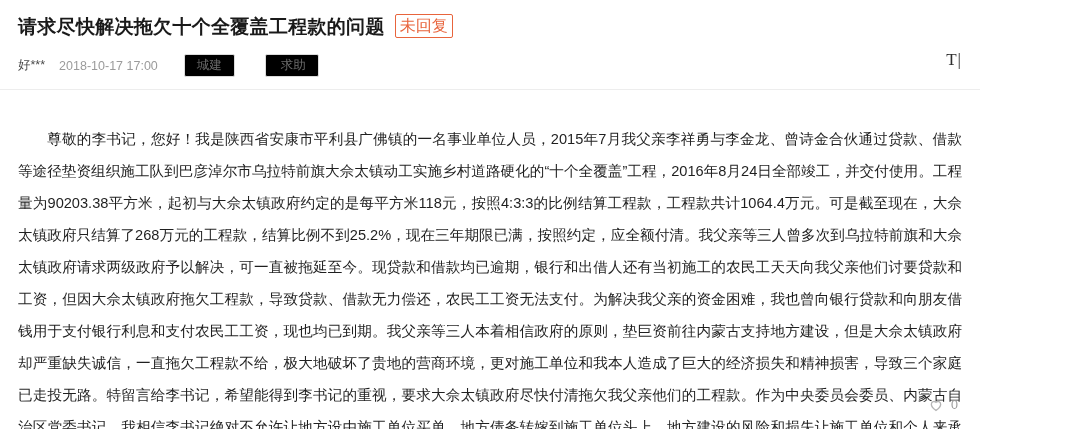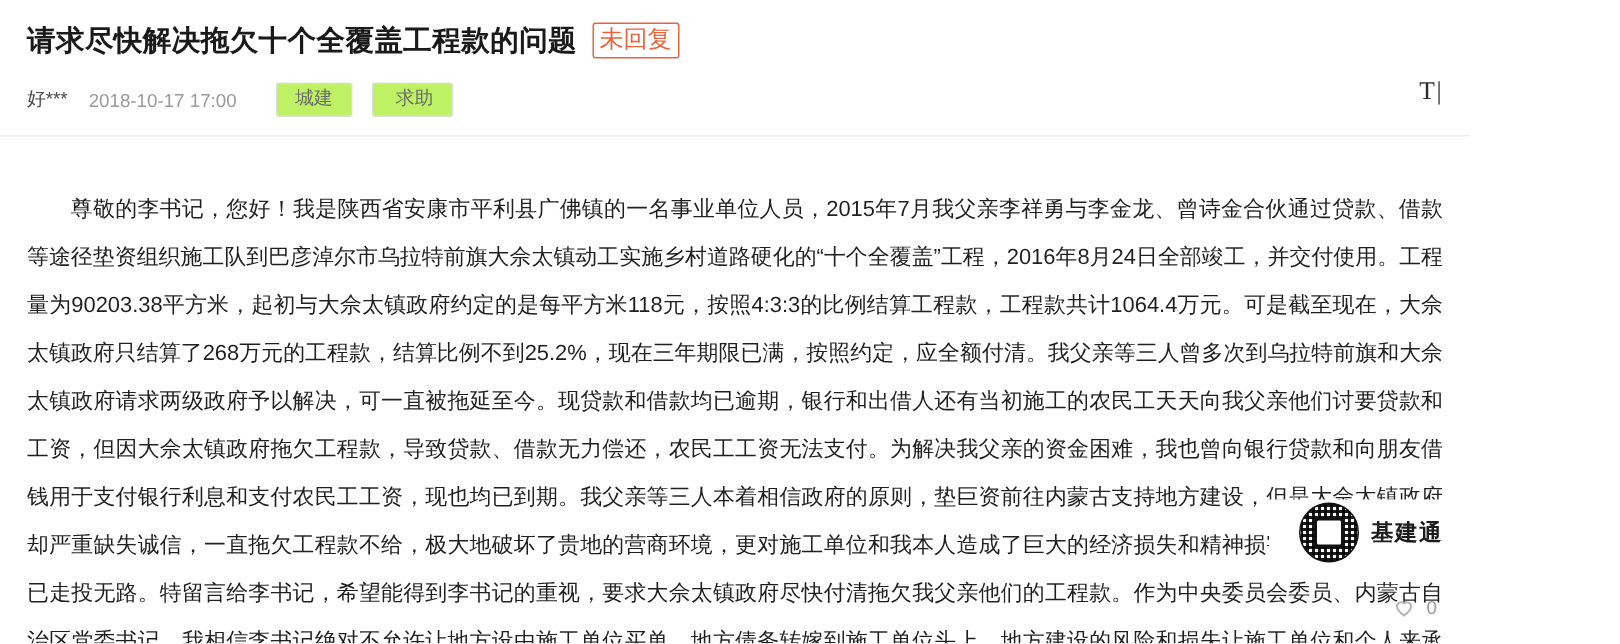--- a/index.html
+++ b/index.html
@@ -56,27 +56,26 @@
   .meta-date {
     font-size: 12.5px;
     color: #9b9b9b;
     margin-left: 14px;
   }
   .tag {
     margin-left: 26px;
     font-size: 12.5px;
     color: #6b6b6b;
     border: 1px solid #dcdcdc;
-    background: #bef264;
+    background: #000000;
     border-radius: 2px;
     padding: 3px 12px;
     line-height: 1.2;
-    font-family: Liberation Mono, monospace;
   }
-  .tag + .tag { margin-left: 13px; padding-left: 15px; }
+  .tag + .tag { margin-left: 30px; padding-left: 15px; }
   .brand-mark {
     position: absolute;
     right: 18px;
     top: 10px;
     font-size: 17px;
     color: #2e2e2e;
     font-family: "Liberation Serif", serif;
     letter-spacing: 1px;
   }
 
@@ -171,24 +170,20 @@
     <span class="meta-date">2018-10-17 17:00</span>
     <span class="tag">城建</span>
     <span class="tag">求助</span>
     <span class="brand-mark">T|</span>
   </div>
 
   <div class="body-wrap">
     <p class="body-text">尊敬的李书记，您好！我是陕西省安康市平利县广佛镇的一名事业单位人员，2015年7月我父亲李祥勇与李金龙、曾诗金合伙通过贷款、借款等途径垫资组织施工队到巴彦淖尔市乌拉特前旗大佘太镇动工实施乡村道路硬化的“十个全覆盖”工程，2016年8月24日全部竣工，并交付使用。工程量为90203.38平方米，起初与大佘太镇政府约定的是每平方米118元，按照4:3:3的比例结算工程款，工程款共计1064.4万元。可是截至现在，大佘太镇政府只结算了268万元的工程款，结算比例不到25.2%，现在三年期限已满，按照约定，应全额付清。我父亲等三人曾多次到乌拉特前旗和大佘太镇政府请求两级政府予以解决，可一直被拖延至今。现贷款和借款均已逾期，银行和出借人还有当初施工的农民工天天向我父亲他们讨要贷款和工资，但因大佘太镇政府拖欠工程款，导致贷款、借款无力偿还，农民工工资无法支付。为解决我父亲的资金困难，我也曾向银行贷款和向朋友借钱用于支付银行利息和支付农民工工资，现也均已到期。我父亲等三人本着相信政府的原则，垫巨资前往内蒙古支持地方建设，但是大佘太镇政府却严重缺失诚信，一直拖欠工程款不给，极大地破坏了贵地的营商环境，更对施工单位和我本人造成了巨大的经济损失和精神损害，导致三个家庭已走投无路。特留言给李书记，希望能得到李书记的重视，要求大佘太镇政府尽快付清拖欠我父亲他们的工程款。作为中央委员会委员、内蒙古自治区党委书记，我相信李书记绝对不允许让地方设由施工单位买单、地方债务转嫁到施工单位头上、地方建设的风险和损失让施工单位和个人来承担的情况发生。</p>
   </div>
 
-  <div class="qr-box">
-    <span class="qr-code"></span>
-    <span class="qr-label">基建通</span>
-  </div>
 
   <div class="like-row">
     <span class="heart-icon">
       <svg viewBox="0 0 24 24" width="16" height="16" fill="none" stroke="#b5b5b5" stroke-width="2">
         <path d="M12 20s-7-4.6-7-9.2A4.1 4.1 0 0 1 12 8a4.1 4.1 0 0 1 7 2.8C19 15.4 12 20 12 20z"></path>
       </svg>
     </span>
     <span class="like-count">0</span>
   </div>
 

